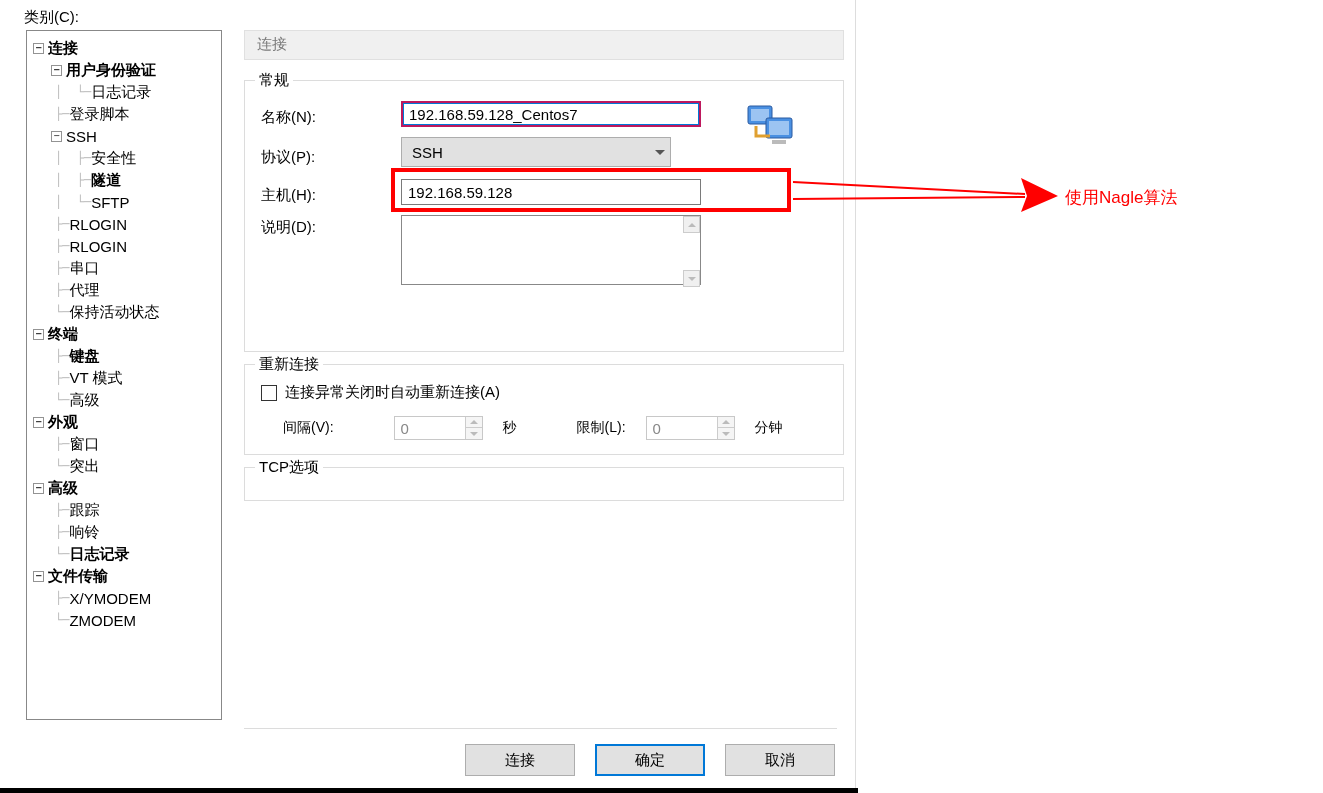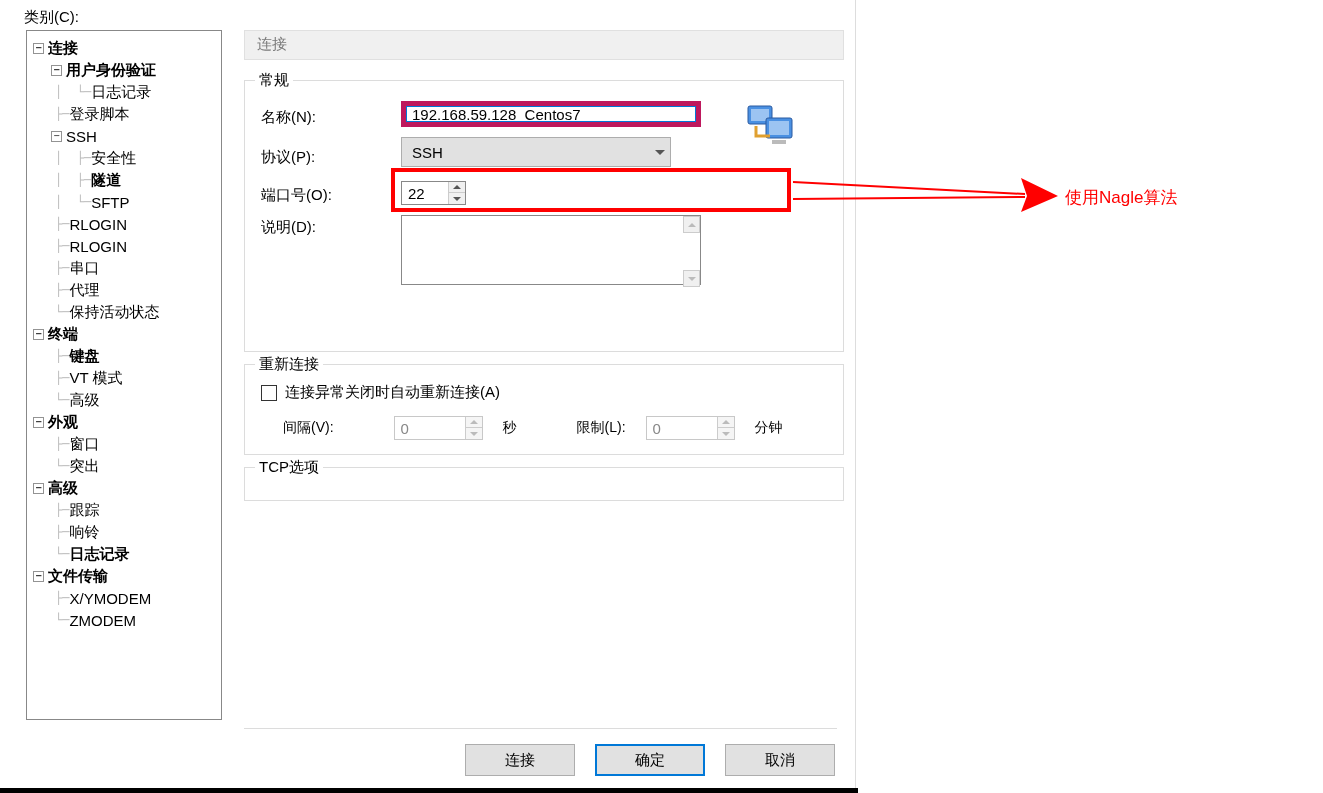--- a/index.html
+++ b/index.html
@@ -107,21 +107,21 @@
   }
   .text-input {
     font-family: inherit;
     font-size: 15px;
     padding: 2px 6px;
     height: 26px;
     border: 1px solid #7a7a7a;
     outline: none;
     background: #fff;
   }
-  .text-input.focused { border: 5px solid #be185d; box-shadow: 0 0 0 1px #0078d7 inset; }
+  .text-input.focused { border: 2px solid #be185d; box-shadow: 0 0 0 1px #0078d7 inset; }
   .text-input.name-field { width: 300px; }
 
   .combo {
     display:flex;
     width: 270px;
     height: 30px;
     border: 1px solid #adadad;
     background: #e1e1e1;
     align-items: center;
   }
@@ -395,32 +395,22 @@
       <div class="form-row">
         <div class="form-label">协议(P):</div>
         <div class="combo">
           <div class="combo-text">SSH</div>
           <div class="combo-arrow">
               <div class="chev-down"></div>
             </div>
         </div>
       </div>
       <div class="form-row">
-        <div class="form-label">端口号(O):</div>
-        <div class="spinner">
-          <input value="22" style="">
-          <div class="spin-btns">
-            <div class="spin-btn">
-                <div class="tri-up"></div>
-              </div>
-            <div class="spin-btn">
-                <div class="tri-down"></div>
-              </div>
-          </div>
-        </div>
+        <div class="form-label">主机(H):</div>
+        <input class="text-input name-field" value="192.168.59.128" style="">
       </div>
       <div class="form-row" style="align-items:flex-start;">
         <div class="form-label" style="padding-top:3px;">说明(D):</div>
         <div class="textarea-wrap">
           <textarea class="desc" style=""></textarea>
           <div class="scroll-up">
               <div class="tri-up" style="border-bottom-color:#bbb"></div>
             </div>
           <div class="scroll-down">
               <div class="tri-down" style="border-top-color:#bbb"></div>

